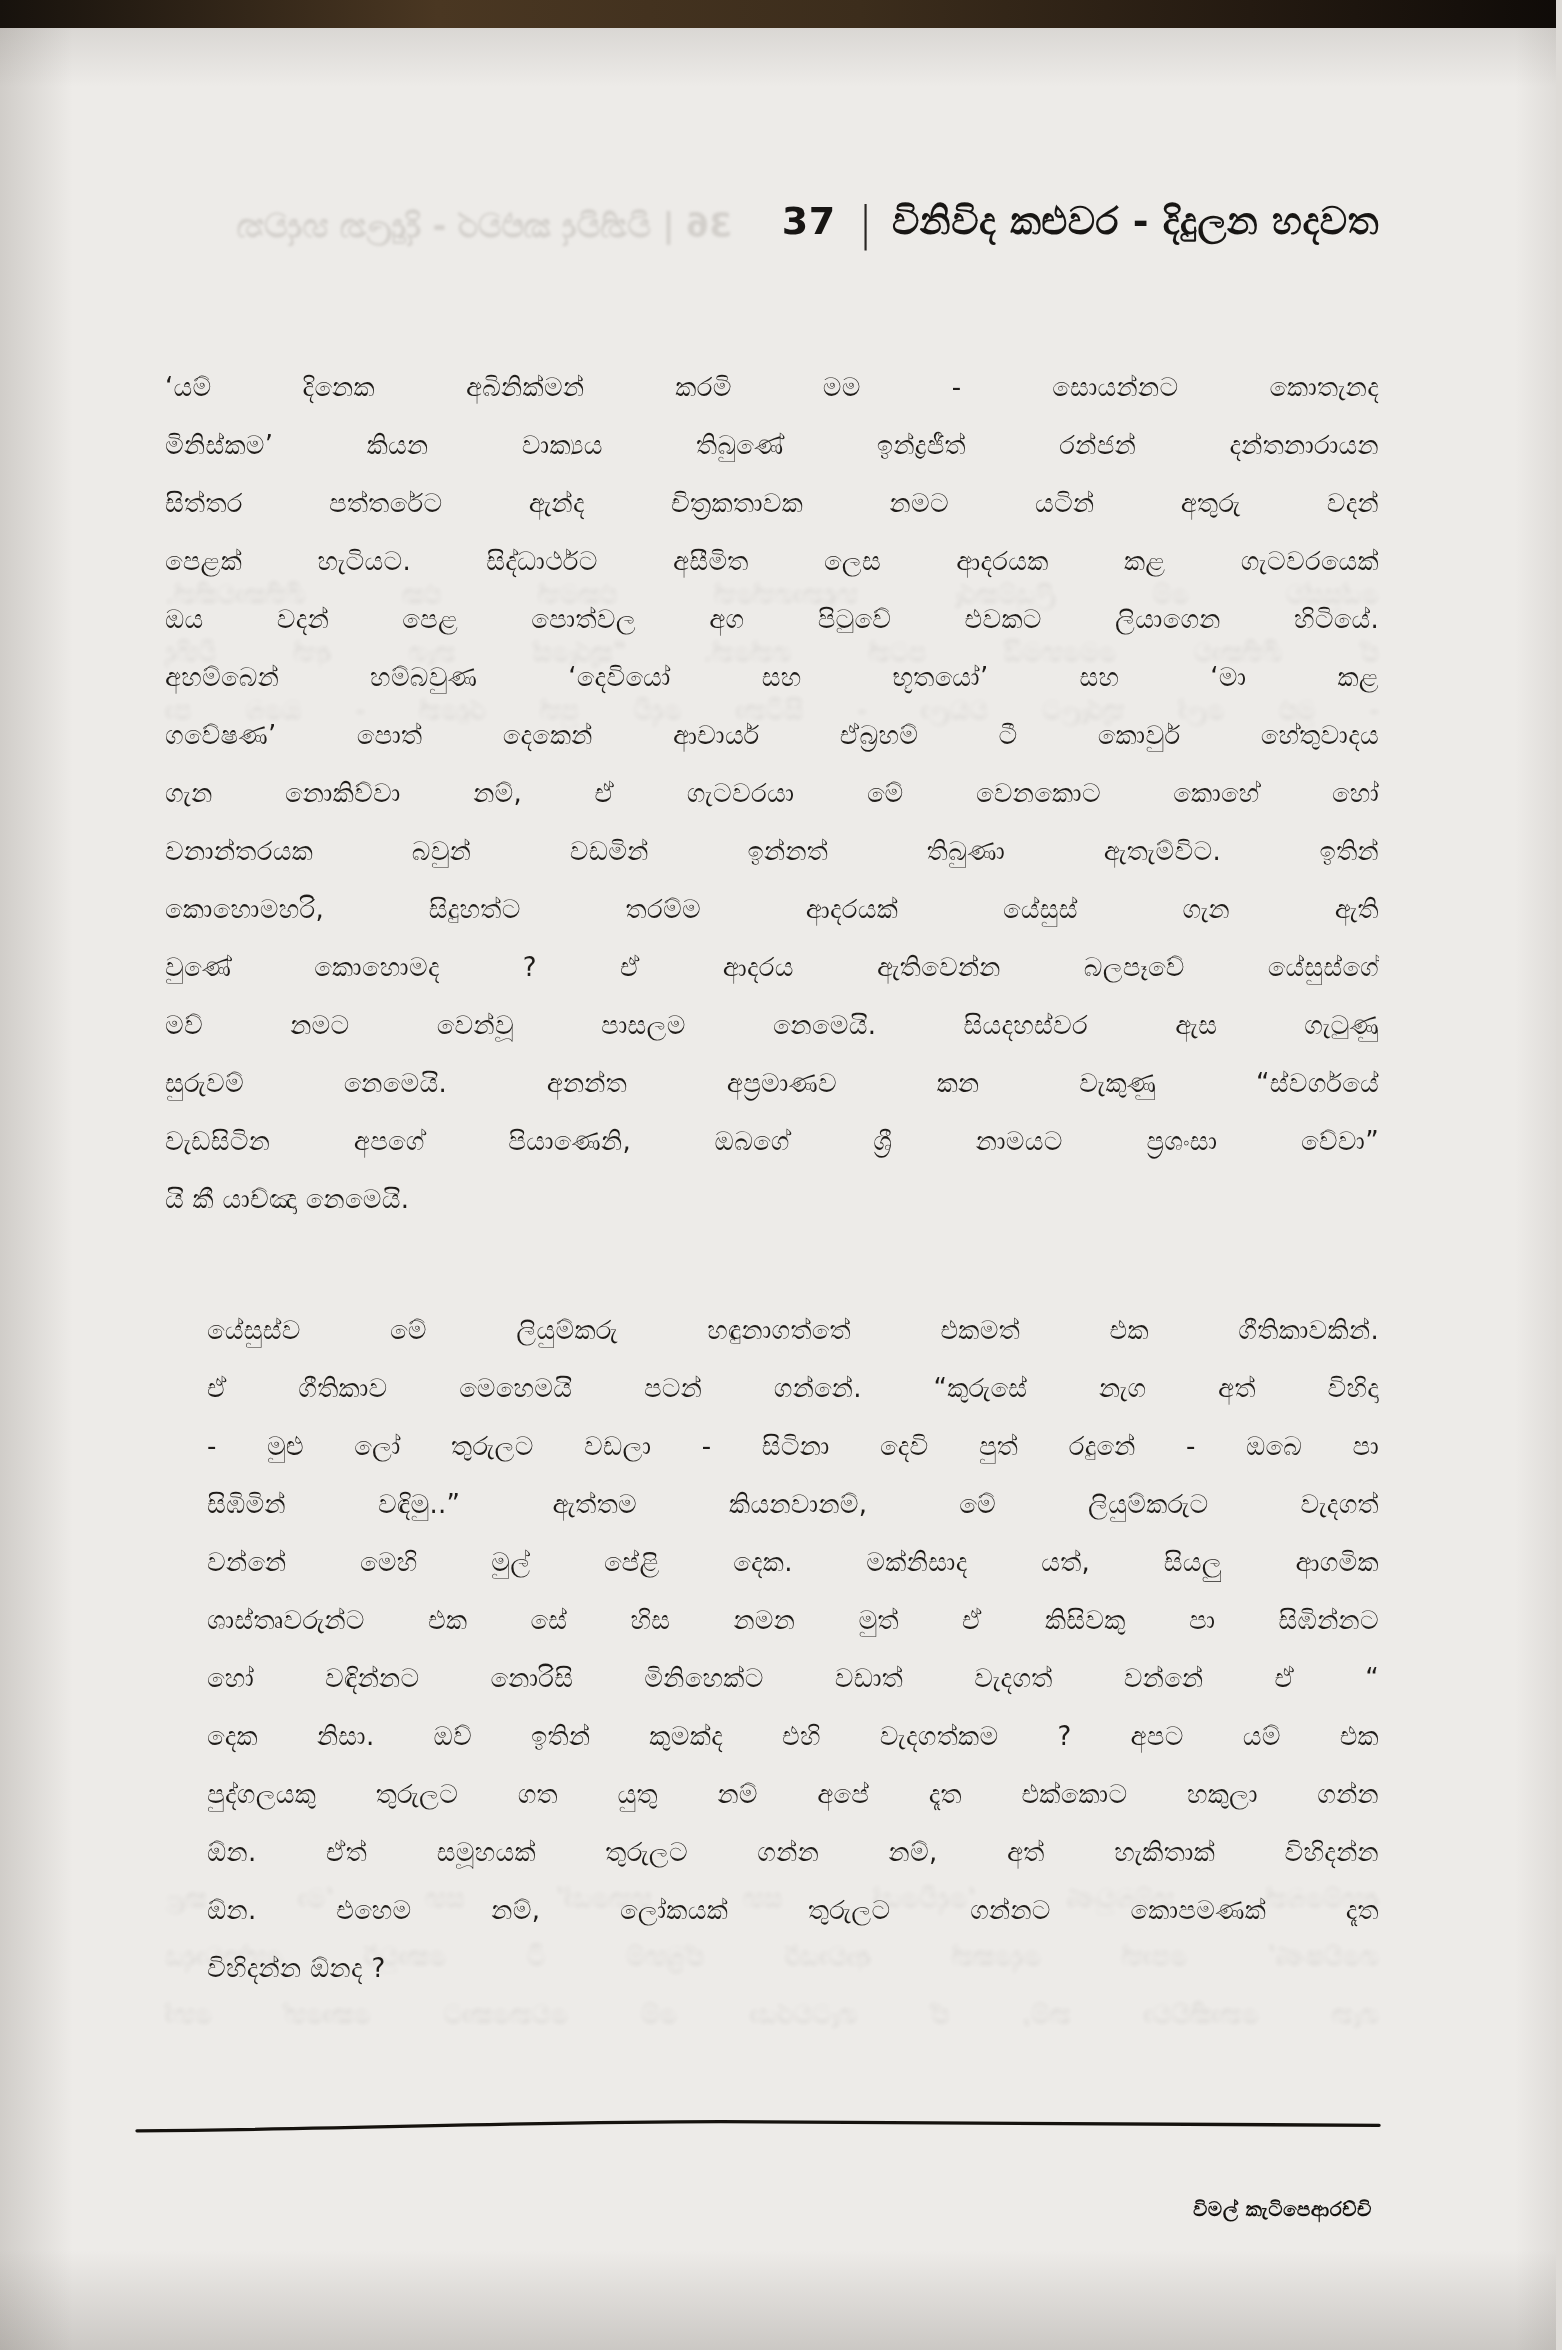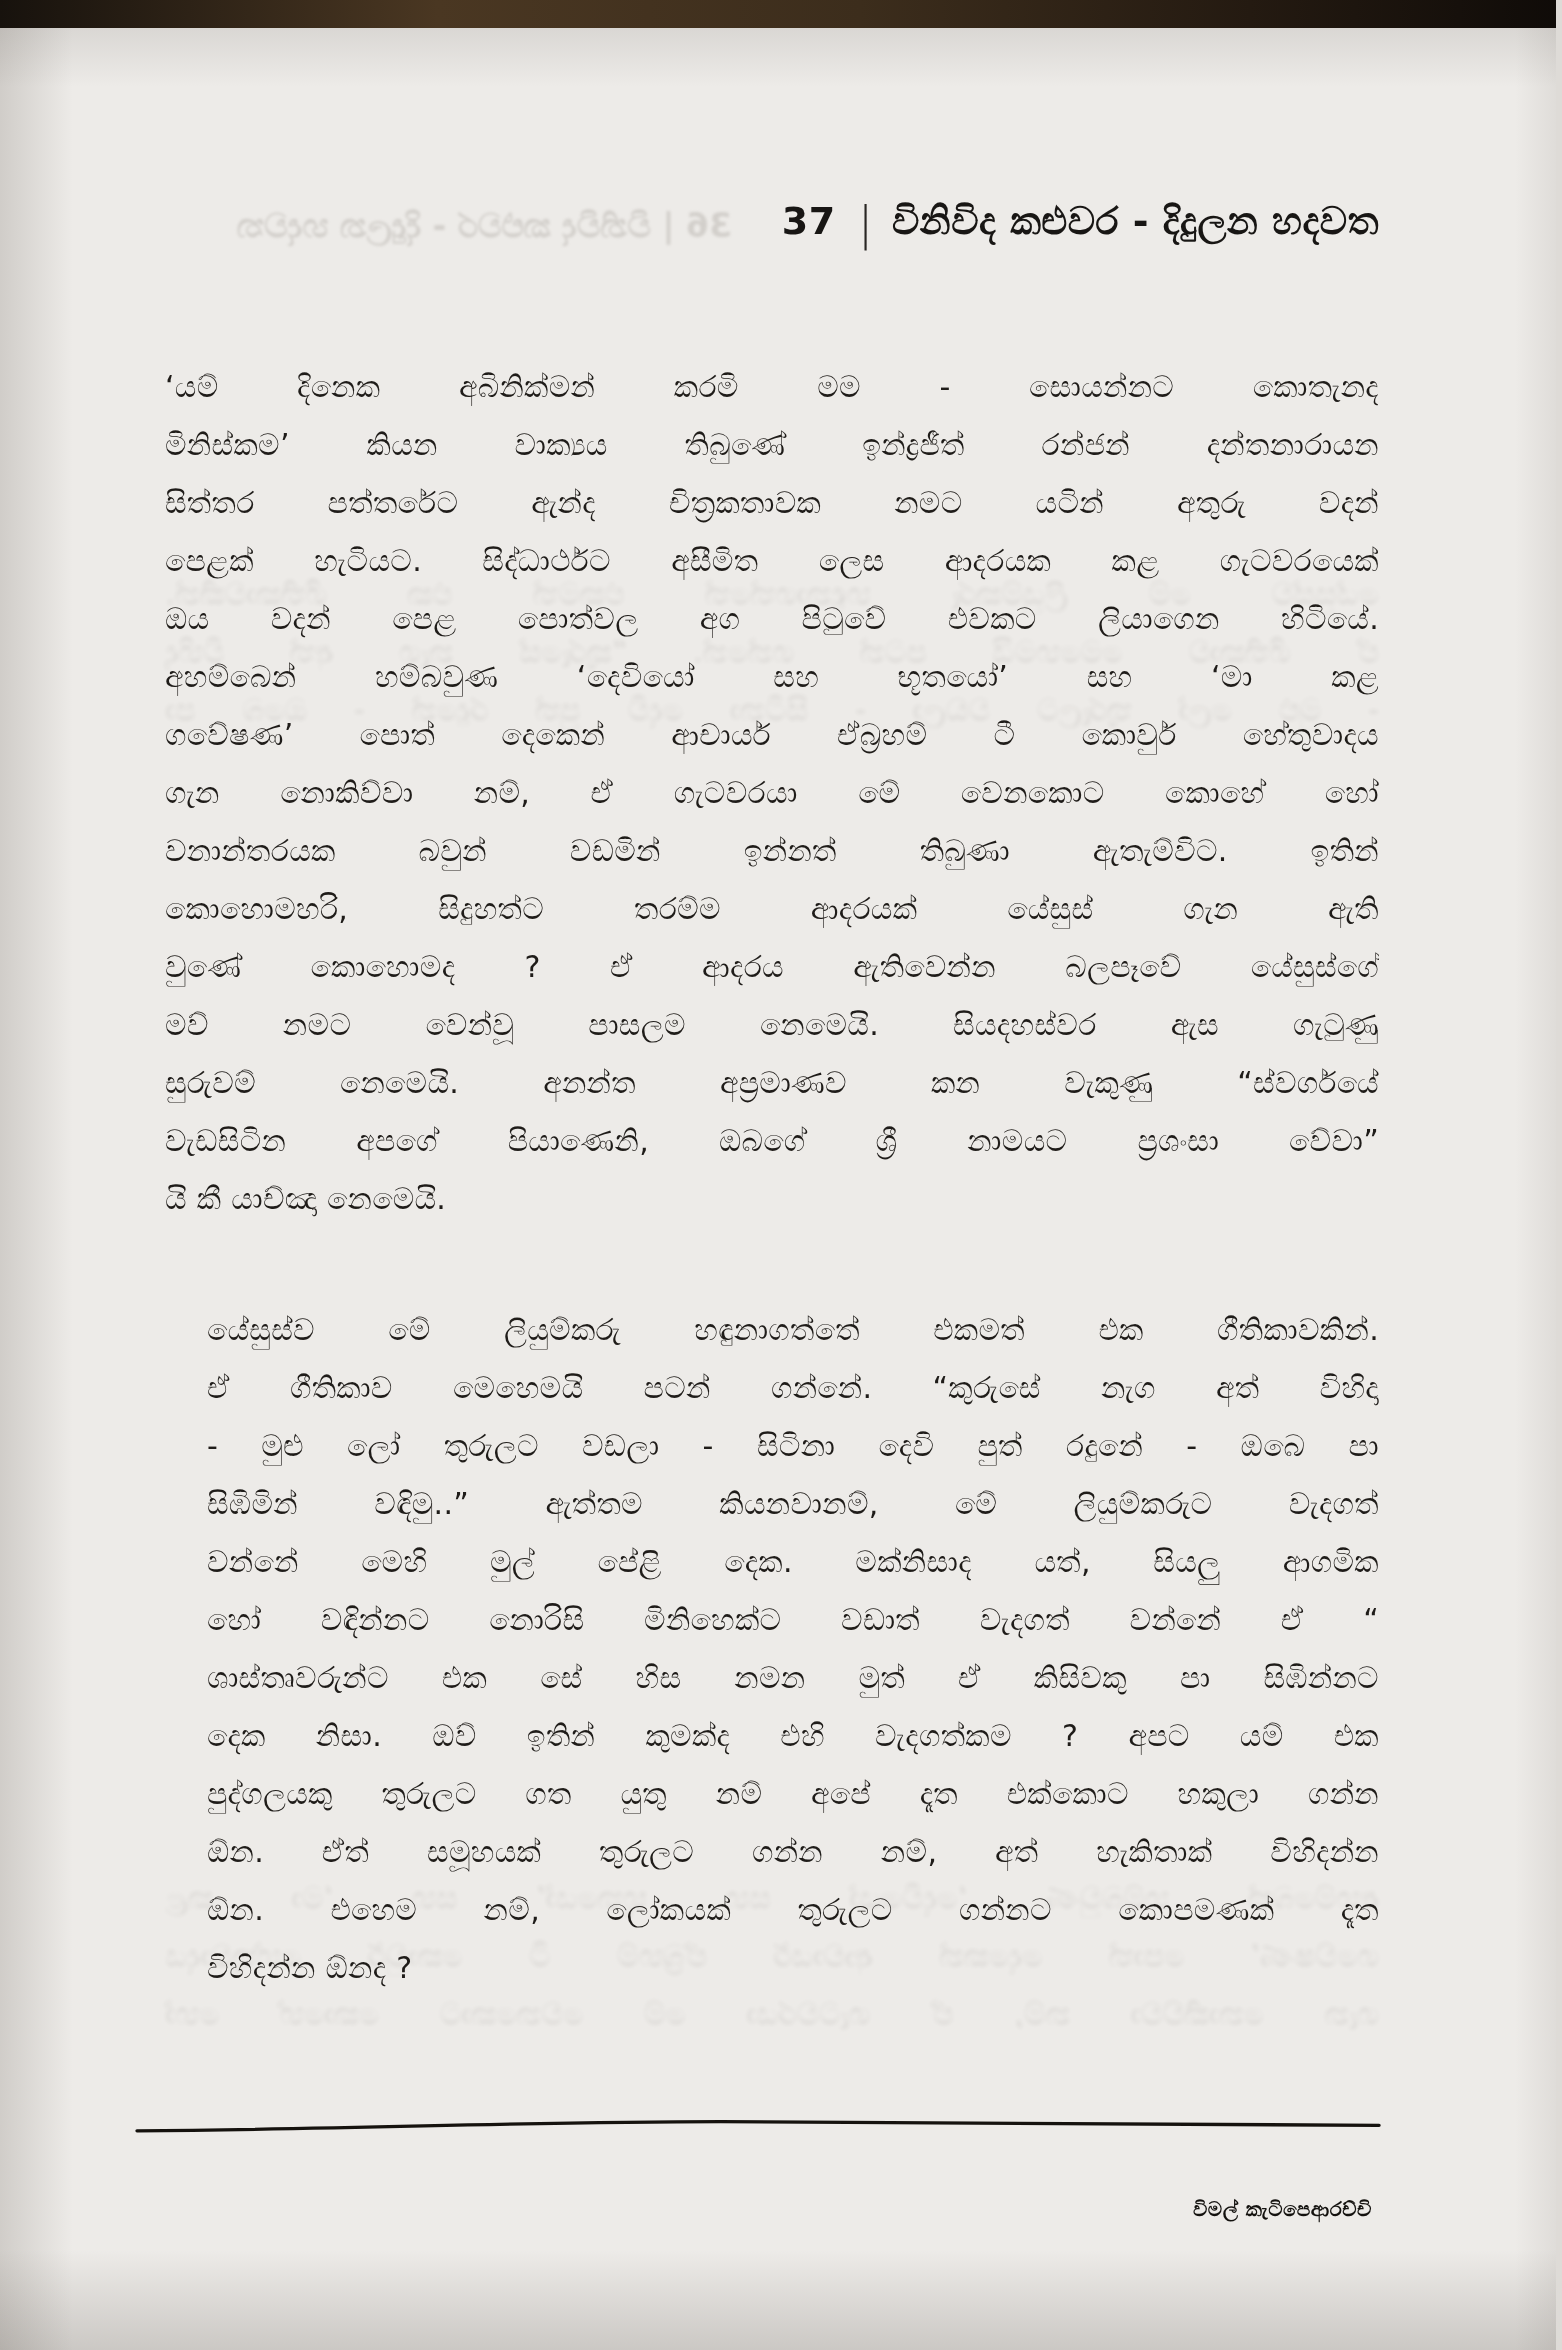--- a/index.html
+++ b/index.html
@@ -41,21 +41,21 @@
     text-align:right; font-size:38px; font-weight:600; color:#181614;
     letter-spacing:0.5px; white-space:nowrap;
   }
   .header .vbar {
     display:inline-block; margin:0 18.4px 0 22px; font-weight:300;
     font-size:46px; vertical-align:-5.5px; color:#2a2724;
   }
 
   .article { position:absolute; z-index:2; top:358px; left:165px; width:1214px; }
   .line {
-    font-size:30px; line-height:58px; height:58px;
+    font-size:26px; line-height:58px; height:58px;
     text-align:justify; text-align-last:justify;
     color:#1f1c19; overflow:hidden; letter-spacing:0.3px;
   }
   .line.end { text-align-last:left; }
   .para2 { margin-top:73px;margin-left:42px; }
 
   .rule { position:absolute; z-index:2; left:133px; top:2118px; }
   .signature {
     position:absolute; z-index:2; top:2197px; right:184px;
     font-size:20px; font-weight:700; color:#14120f; letter-spacing:0.5px;
@@ -106,22 +106,22 @@
       <div class="line">වැඩසිටින අපගේ පියාණෙනි, ඔබගේ ශ්‍රී නාමයට ප්‍රශංසා වේවා”</div>
       <div class="line end">යි කී යාච්ඤා නෙමෙයි.</div>
     </div>
 
     <div class="para para2">
       <div class="line">යේසුස්ව මේ ලියුම්කරු හඳුනාගත්තේ එකමත් එක ගීතිකාවකින්.</div>
       <div class="line">ඒ ගීතිකාව මෙහෙමයි පටන් ගන්නේ. “කුරුසේ නැග අත් විහිදා</div>
       <div class="line">- මුළු ලෝ තුරුලට වඩලා - සිටිනා දෙවි පුත් රදුනේ - ඔබෙ පා</div>
       <div class="line">සිඹිමින් වඳිමු..” ඇත්තම කියනවානම්, මේ ලියුම්කරුට වැදගත්</div>
       <div class="line">වන්නේ මෙහි මුල් පේළි දෙක. මක්නිසාද යත්, සියලු ආගමික</div>
+      <div class="line">ශාස්තෘවරුන්ට එක සේ හිස නමන මුත් ඒ කිසිවකු පා සිඹින්නට</div>
       <div class="line">හෝ වඳින්නට නොරිසි මිනිහෙක්ට වඩාත් වැදගත් වන්නේ ඒ “</div>
-      <div class="line">ශාස්තෘවරුන්ට එක සේ හිස නමන මුත් ඒ කිසිවකු පා සිඹින්නට</div>
       <div class="line">දෙක නිසා. ඔව් ඉතින් කුමක්ද එහි වැදගත්කම ? අපට යම් එක</div>
       <div class="line">පුද්ගලයකු තුරුලට ගත යුතු නම් අපේ දෑත එක්කොට හකුලා ගන්න</div>
       <div class="line">ඕන.  ඒත් සමූහයක් තුරුලට ගන්න නම්, අත් හැකිතාක් විහිදන්න</div>
       <div class="line">ඕන. එහෙම නම්, ලෝකයක් තුරුලට ගන්නට කොපමණක් දෑත</div>
       <div class="line end">විහිදන්න ඕනද ?</div>
     </div>
 
   </article>
 
   <svg class="rule" width="1251" height="16.5" viewBox="0 0 1362 18" aria-hidden="true">

